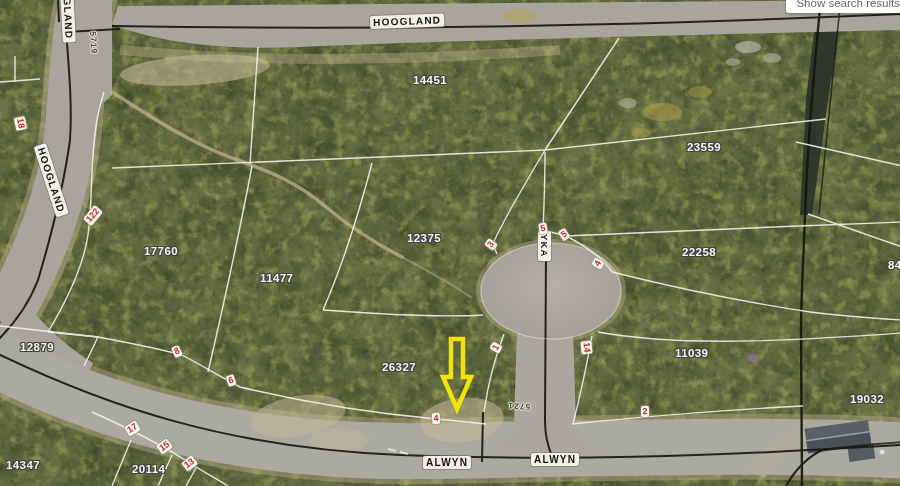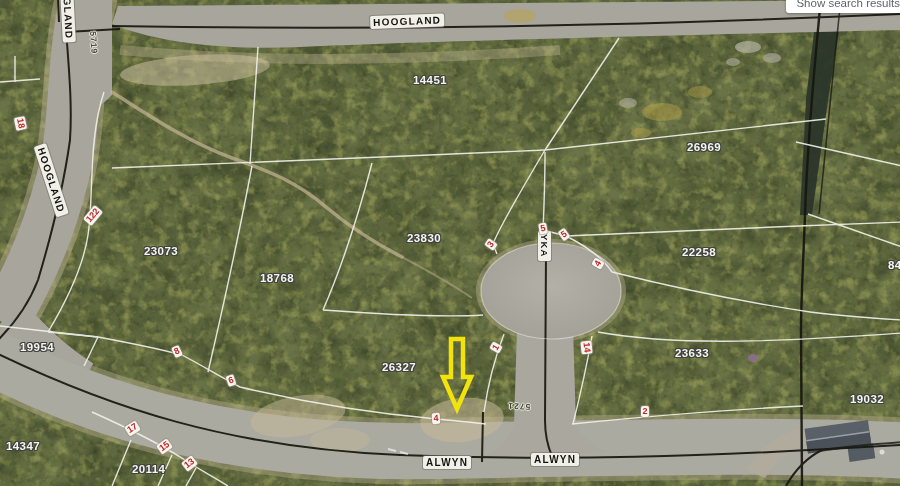--- a/index.html
+++ b/index.html
@@ -156,30 +156,30 @@
       <path d="M 808,214 L 902,247"></path>
       <path d="M 388,449 L 396,451 M 400,452 L 408,454" stroke-width="2" opacity=".8"></path>
     </g>
 
     <g>
       <polygon points="451,339 463,339 463,377 471,377 457,409 443,377 451,377" fill="none" stroke="#f2e40a" stroke-width="4.5" stroke-linejoin="miter"></polygon>
     </g>
   </svg>
 
   <span class="plabel" style="left:413px;top:74px">14451</span>
-  <span class="plabel" style="left:687px;top:141px">26969</span>
-  <span class="plabel" style="left:144px;top:245px">23073</span>
-  <span class="plabel" style="left:260px;top:272px">18768</span>
-  <span class="plabel" style="left:407px;top:232px">23830</span>
+  <span class="plabel" style="left:687px;top:141px">23559</span>
+  <span class="plabel" style="left:144px;top:245px">17760</span>
+  <span class="plabel" style="left:260px;top:272px">11477</span>
+  <span class="plabel" style="left:407px;top:232px">12375</span>
   <span class="plabel" style="left:682px;top:246px">22258</span>
-  <span class="plabel" style="left:20px;top:341px">19954</span>
+  <span class="plabel" style="left:20px;top:341px">12879</span>
   <span class="plabel" style="left:382px;top:361px">26327</span>
-  <span class="plabel" style="left:675px;top:347px">23633</span>
+  <span class="plabel" style="left:675px;top:347px">11039</span>
   <span class="plabel" style="left:850px;top:393px">19032</span>
-  <span class="plabel" style="left:6px;top:440px">14347</span>
+  <span class="plabel" style="left:6px;top:459px">14347</span>
   <span class="plabel" style="left:132px;top:463px">20114</span>
   <span class="plabel" style="left:888px;top:259px">84</span>
 
   <span class="street" style="left:370px;top:16px;transform:rotate(-2deg)">HOOGLAND</span>
   <span class="street" style="left:46px;top:143px;transform:rotate(72deg)">HOOGLAND</span>
   <span class="street" style="left:72px;top:-32px;transform:rotate(87deg)">HOOGLAND</span>
   <span class="street" style="left:423px;top:456px">ALWYN</span>
   <span class="street" style="left:531px;top:453px">ALWYN</span>
   <span class="street" style="left:551px;top:231px;transform:rotate(90deg);font-size:9.5px">YKA</span>
 

